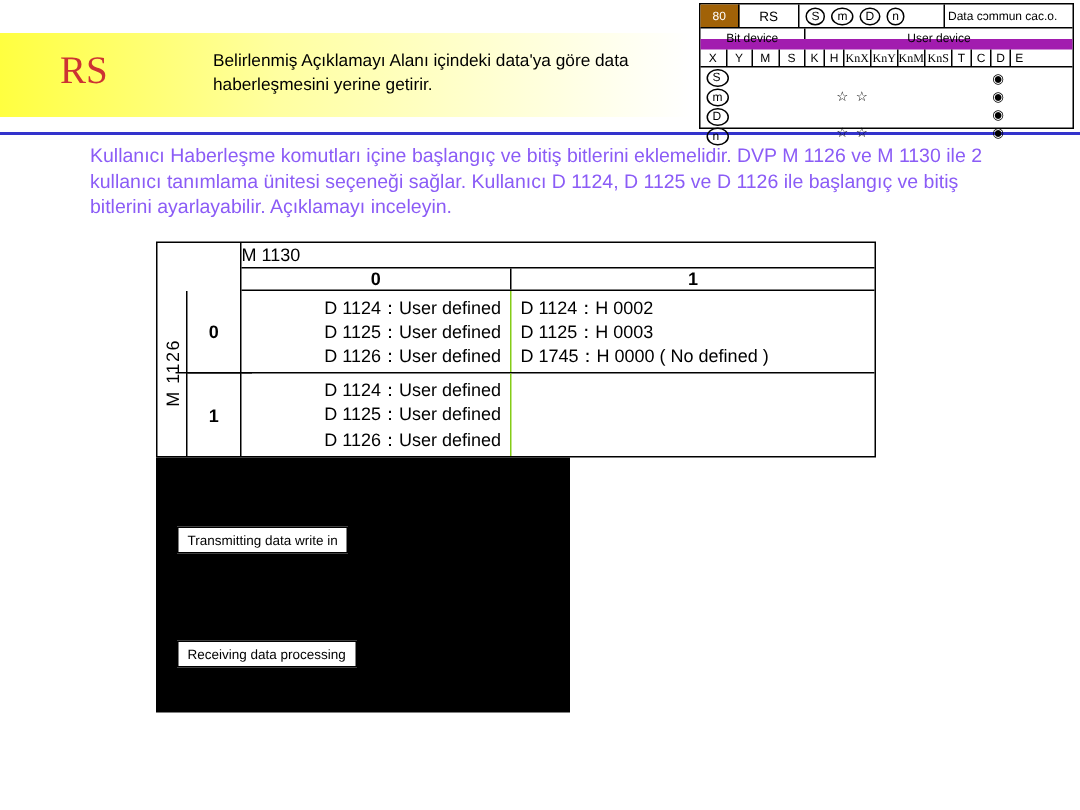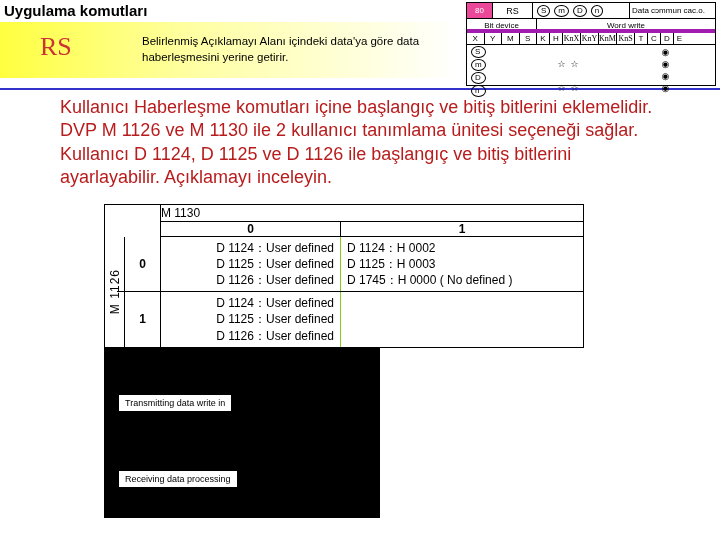--- a/index.html
+++ b/index.html
@@ -4,40 +4,40 @@
 <style>
   * { box-sizing: border-box; margin: 0; padding: 0; }
   body { width: 720px; height: 540px; font-family: Arial, sans-serif; font-size: 12px; background: #fff; overflow: hidden; }
   .header { position: relative; height: 90px; border-bottom: 2px solid #3333cc; }
   .header-title { position: absolute; top: 2px; left: 4px; font-weight: bold; font-size: 15px; color: #000; }
   .header-bg { position: absolute; top: 22px; left: 0; width: 460px; height: 56px; background: linear-gradient(to right, #ffff40 0%, #ffffa0 40%, #ffffff 100%); }
   .mnemonic { position: absolute; top: 32px; left: 40px; font-size: 26px; color: #cc3333; font-weight: 400; font-family: "Times New Roman", serif; }
   .desc { position: absolute; top: 34px; left: 142px; width: 310px; font-size: 11.5px; color: #000; line-height: 1.35; }
   .info-box { position: absolute; top: 2px; right: 4px; width: 250px; height: 84px; border: 1px solid #000; background: #fff; font-size: 9px; }
   .info-row1 { display:flex; border-bottom:1px solid #000; height:16px; }
-  .info-apino { width:26px; border-right:1px solid #000; background:#ec4899; color:#fff; text-align:center; font-size:8px; line-height:16px; }
+  .info-apino { width:26px; border-right:1px solid #000; background:#a16207; color:#fff; text-align:center; font-size:8px; line-height:16px; }
   .info-rs { width:40px; border-right:1px solid #000; text-align:center; line-height:16px; }
   .info-ops { flex:1; display:flex; align-items:center; padding-left:4px; gap:4px; font-size:9px; }
   .op-oval { display:inline-block; border:1px solid #000; border-radius:50%; padding:0 3px; font-size:8px; line-height:10px; }
   .info-dcm { width:86px; border-left:1px solid #000; font-size:8px; line-height:16px; padding-left:2px; }
-  .info-row2 { display:flex; border-bottom:4px solid #a21caf; height:14px; }
+  .info-row2 { display:flex; border-bottom:7px solid #a21caf; height:14px; }
   .info-bitdev { width:70px; border-right:1px solid #000; text-align:center; font-size:8px; line-height:14px; }
   .info-worddev { flex:1; text-align:center; font-size:8px; line-height:14px; }
   .info-row3 { display:flex; border-bottom:1px solid #000; height:12px; font-size:8px; }
   .info-row3 > div { border-right:1px solid #000; text-align:center; line-height:12px; }
   .c8 { width:11px; } .c10 { width:13px; } .c14 { width:18px;font-family:Liberation Serif, serif; } .c70 { width:70px; display:flex; }
   .c70 > div { flex:1; border-right:1px solid #000; text-align:center; } .c70 > div:last-child{border-right:none;}
   .info-opg { height:40px; position:relative; }
   .info-op-oval { position:absolute; left:4px; font-size:8px; }
   .info-op-oval .op-oval{ display:block; margin:1px 0;}
   .dot-grid { position:absolute; left:36px; top:2px; right:2px; bottom:2px; }
   .dot-row { display:flex; height:12px; }
   .dot-cell { width:13px; text-align:center; font-size:9px; }
 
-  .body-text { padding: 6px 44px 8px 60px; font-size: 18px; line-height: 1.3; color: #b91c1c; }
+  .body-text { padding: 6px 44px 8px 60px; font-size: 13px; line-height: 1.3; color: #8b5cf6; }
 
   .m1130-table { margin-left: 104px; margin-top: 6px; border: 1px solid #000; width: 480px; font-size: 12px; }
   .m1130-head { display:flex; }
   .m1130-head-left { width:56px; border-right:1px solid #000; }
   .m1130-head-right { flex:1; }
   .m1130-title { text-align:left; border-bottom:1px solid #000; padding:1px 0; font-size:12px; }
   .m1130-cols { display:flex; border-bottom:1px solid #000; }
   .m1130-col0 { width:180px; border-right:1px solid #000; text-align:center; font-weight:bold; }
   .m1130-col1 { flex:1; text-align:center; font-weight:bold; }
   .m1130-body { display:flex; }
@@ -54,40 +54,39 @@
   .m1130-cell.c0 { width:180px; border-right:1px solid #84cc16;text-align:right; }
   .m1130-cell.c1 { flex:1; }
 
   .black-panel { margin-left:104px; margin-top:0; width:276px; height:170px; background:#000; position:relative; }
   .wbox { position:absolute; background:#fff; border:1px solid #000; font-size:9px; padding:3px 6px; color:#000; }
 </style>
 </head>
 <body>
 
 <div class="header">
-  <div class="header-title">Uygulama komutları</div>
   <div class="header-bg"></div>
   <div class="mnemonic">RS</div>
   <div class="desc">Belirlenmiş Açıklamayı Alanı içindeki data'ya göre data haberleşmesini yerine getirir.</div>
 
   <div class="info-box">
     <div class="info-row1">
       <div class="info-apino">80</div>
       <div class="info-rs">RS</div>
       <div class="info-ops">
         <span class="op-oval">S</span>
         <span class="op-oval">m</span>
         <span class="op-oval">D</span>
         <span class="op-oval">n</span>
       </div>
       <div class="info-dcm">Data cɔmmun cac.o.</div>
     </div>
     <div class="info-row2">
       <div class="info-bitdev">Bit device</div>
-      <div class="info-worddev">Word write</div>
+      <div class="info-worddev">User device</div>
     </div>
     <div class="info-row3">
       <div class="c70">
         <div>X</div>
         <div>Y</div>
         <div>M</div>
         <div>S</div>
       </div>
       <div class="c10">K</div>
       <div class="c10">H</div>

